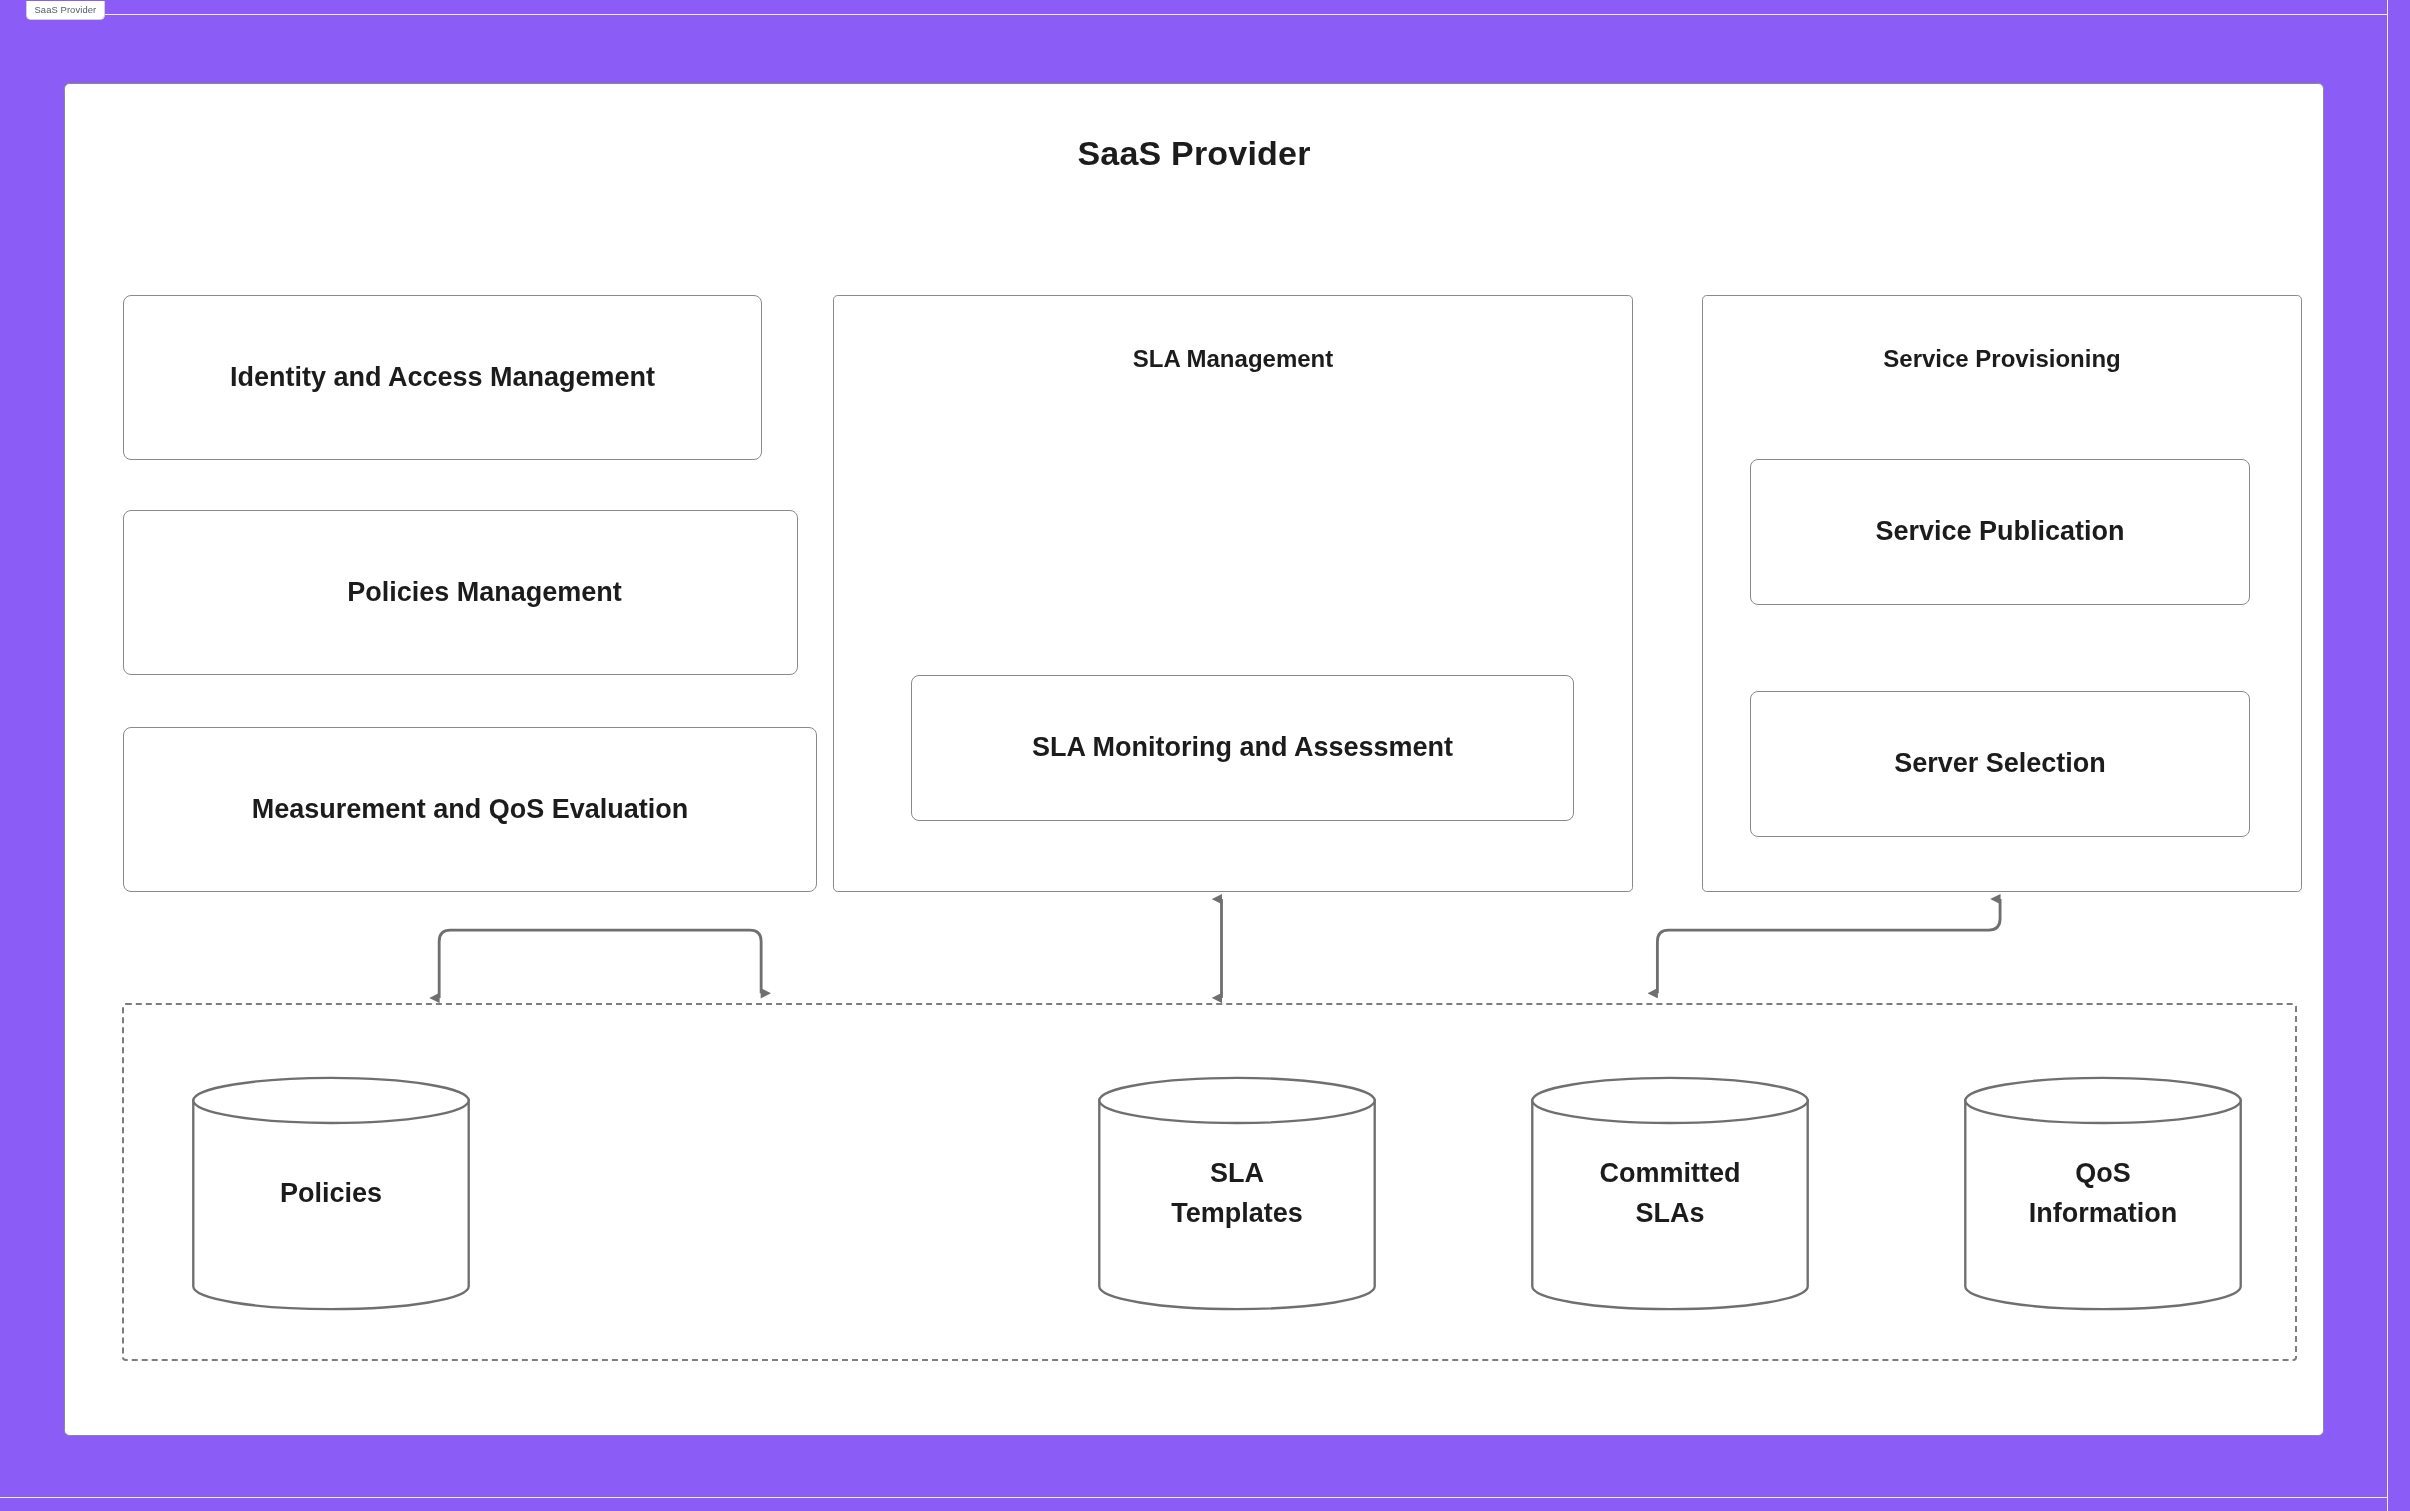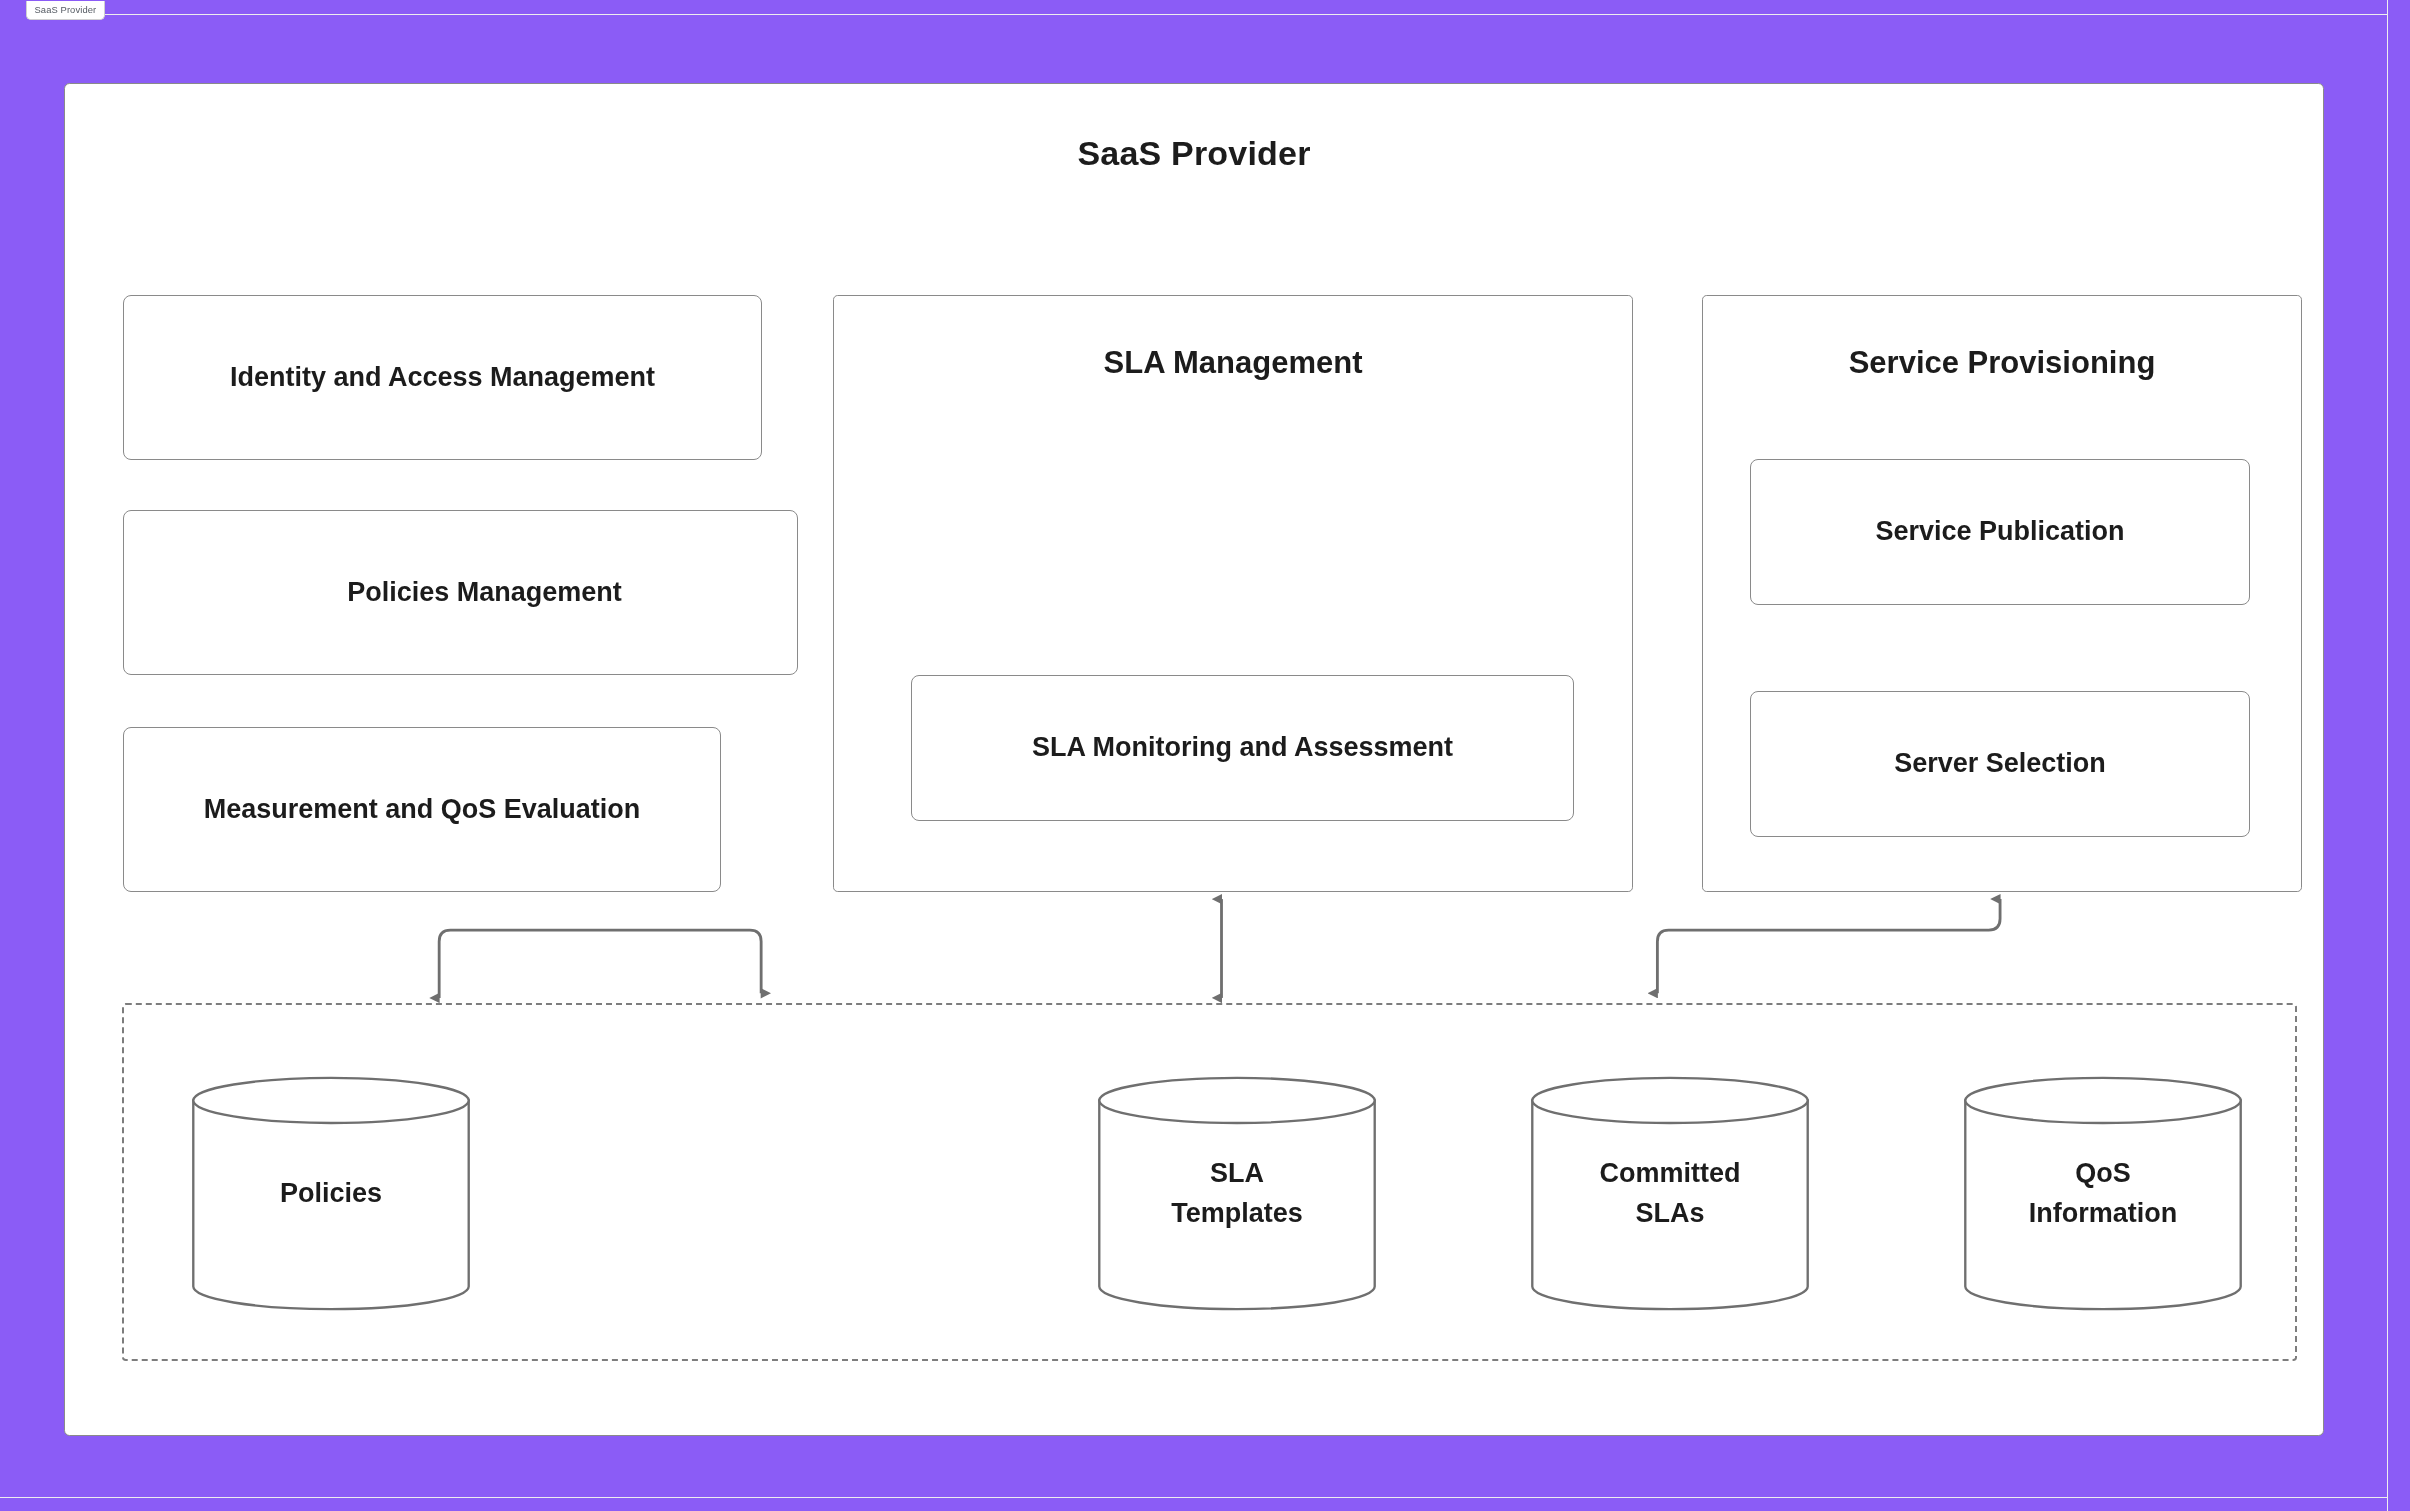--- a/index.html
+++ b/index.html
@@ -115,21 +115,21 @@
     border-radius: 4.7px;
     background: #ffffff;
     box-sizing: border-box;
   }
   .group-title {
     position: absolute;
     left: 0;
     right: 0;
     top: 49px;
     text-align: center;
-    font-size: 31px;
+    font-size: 24px;
     font-weight: bold;
     color: #1c1c1c;
   }
 
   
   .datastore-container {
     position: absolute;
     left: 122px;
     top: 1003px;
     width: 2175px;
@@ -193,21 +193,21 @@
   <div class="frame-title" style="left:64px;">SaaS Provider</div>
 
   <div class="box" style="left:123px; top:295px; width:639px; height:165px;">
     <span class="box-label">Identity and Access Management</span>
   </div>
 
   <div class="box" style="left:123px; top:510px; width:675px; height:165px;padding-left:48px;">
     <span class="box-label">Policies Management</span>
   </div>
 
-  <div class="box" style="left:123px; top:727px; width:598px; height:165px;">
+  <div class="box" style="left:123px; top:727px; width:694px; height:165px;">
     <span class="box-label">Measurement and QoS Evaluation</span>
   </div>
 
   <div class="group-box" style="left:833px; top:295px; width:800px; height:597px;">
     <div class="group-title">SLA Management</div>
   </div>
 
 
   <div class="box" style="left:911px; top:675px; width:663px; height:146px;">
     <span class="box-label">SLA Monitoring and Assessment</span>

